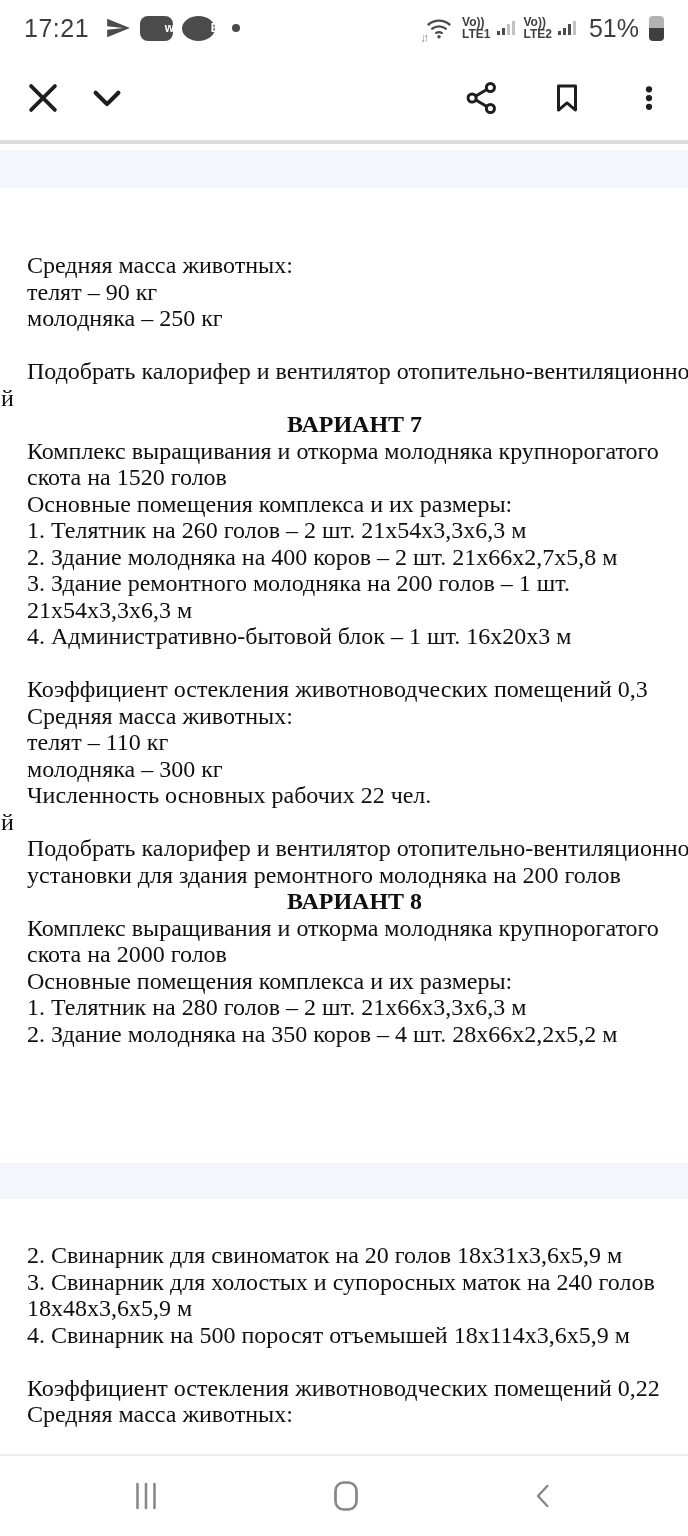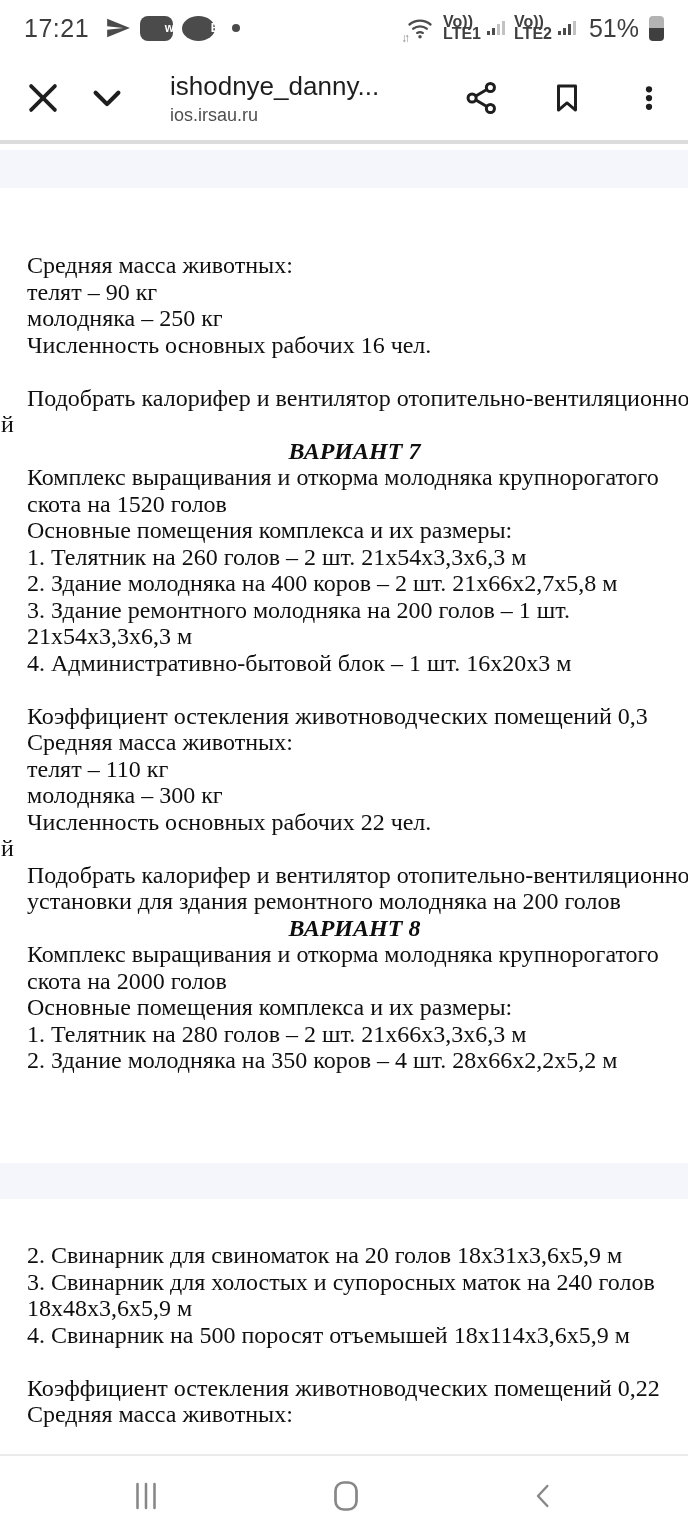--- a/index.html
+++ b/index.html
@@ -24,21 +24,21 @@
   .badge.square { border-radius:8px; }
   .badge.round  { border-radius:50%; }
   .notif-dot { width:8px; height:8px; border-radius:50%; background:#4b4b4b; margin-left:8px; }
   .sb-right { margin-left:auto; display:flex; align-items:center; gap:5px; }
   .wifi-wrap { position:relative; width:30px; height:28px; }
   .wifi-arrows {
     position:absolute; left:-4px; bottom:-3px; font-size:12px; color:#8a8a8a;
     letter-spacing:-3px; font-weight:bold;
   }
   .volte { display:flex; flex-direction:column; align-items:flex-start;
-    font-size:16px; line-height:12px; font-weight:bold; color:#3f3f3f; margin-left:3px; }
+    font-size:12px; line-height:12px; font-weight:bold; color:#3f3f3f; margin-left:3px; }
   .battery-pct { font-size:25px; color:#3d3d3d; margin-left:7px; }
   .battery {
     width:15px; height:25px; border-radius:4px; margin-left:5px;
     background:linear-gradient(to bottom,#b3b3b3 0%,#b3b3b3 46%,#3f3f3f 46%,#3f3f3f 100%);
   }
 
   
   .toolbar { height:84px; display:flex; align-items:center; padding:0 24px; background:#ffffff; }
   .tb-btn { background:none; border:none; padding:0; cursor:pointer; display:flex; align-items:center; justify-content:center; }
   .chevron-btn { margin-left:24px; }
@@ -54,21 +54,21 @@
   .page-band { background:#f4f6fb; }
   .band-1 { height:38px; }
   .band-2 { height:36px; }
   .page { font-family:"Liberation Serif", serif; color:#0f0f0f; }
   .page-a { height:975px; padding:64px 6px 0 27px; }
   .page-b { height:255px; padding:43px 6px 0 27px; }
   .doc-line {
     position:relative; height:26.5px; line-height:26.5px;
     font-size:24px; white-space:nowrap;
   }
-  .doc-line.center { text-align:center;font-style:italic; }
+  .doc-line.center { text-align:center; }
   .doc-line.bold { font-weight:bold; }
   .margin-char { position:absolute; left:-26px; top:0; }
 
   
   .nav-bar {
     height:82px; border-top:2px solid #ebebeb; background:#ffffff;
     display:flex; align-items:center; justify-content:space-between; padding:0 128px;
   }
   .nav-btn { background:none; border:none; padding:0; cursor:pointer; display:flex; align-items:center; justify-content:center; }
 </style>
@@ -127,24 +127,20 @@
       <svg width="38" height="38" viewBox="0 0 24 24" fill="none" stroke="#1e1e1e" stroke-width="2.4" stroke-linecap="round">
         <line x1="4.5" y1="4.5" x2="19.5" y2="19.5"></line>
           <line x1="19.5" y1="4.5" x2="4.5" y2="19.5"></line>
       </svg>
     </button>
     <button class="tb-btn chevron-btn">
       <svg width="42" height="42" viewBox="0 0 24 24" fill="none" stroke="#1e1e1e" stroke-width="2.4" stroke-linecap="round" stroke-linejoin="round">
         <polyline points="5.5 9 12 15.5 18.5 9"></polyline>
       </svg>
     </button>
-    <span class="title-block">
-      <span class="doc-title">ishodnye_danny...</span>
-      <span class="doc-subtitle">ios.irsau.ru</span>
-    </span>
     <span class="tb-right">
       <button class="tb-btn">
         <svg width="36" height="36" viewBox="0 0 24 24" fill="none" stroke="#1e1e1e" stroke-width="2">
           <circle cx="17.6" cy="5" r="2.7"></circle>
             <circle cx="5.4" cy="12" r="2.7"></circle>
             <circle cx="17.6" cy="19" r="2.7"></circle>
           <line x1="7.9" y1="10.7" x2="15.2" y2="6.3"></line>
             <line x1="7.9" y1="13.3" x2="15.2" y2="17.7"></line>
         </svg>
       </button>
@@ -164,21 +160,20 @@
   </div>
   <div class="toolbar-sep"></div>
   <div class="toolbar-gap"></div>
 
   <main class="viewer">
     <div class="page-band band-1"></div>
     <section class="page page-a">
         <div class="doc-line"><span>Средняя масса животных:</span></div>
         <div class="doc-line"><span>телят – 90 кг</span></div>
         <div class="doc-line"><span>молодняка – 250 кг</span></div>
-        <div class="doc-line"><span>Численность основных рабочих 16 чел.</span></div>
         <div class="doc-line"><span></span></div>
         <div class="doc-line"><span>Подобрать калорифер и вентилятор отопительно-вентиляционной</span></div>
         <div class="doc-line"><span class="margin-char">й</span></div>
         <div class="doc-line center bold"><span>ВАРИАНТ 7</span></div>
         <div class="doc-line"><span>Комплекс выращивания и откорма молодняка крупнорогатого</span></div>
         <div class="doc-line"><span>скота на 1520 голов</span></div>
         <div class="doc-line"><span>Основные помещения комплекса и их размеры:</span></div>
         <div class="doc-line"><span>1. Телятник на 260 голов – 2 шт. 21х54х3,3х6,3 м</span></div>
         <div class="doc-line"><span>2. Здание молодняка на 400 коров – 2 шт. 21х66х2,7х5,8 м</span></div>
         <div class="doc-line"><span>3. Здание ремонтного молодняка на 200 голов – 1 шт.</span></div>

